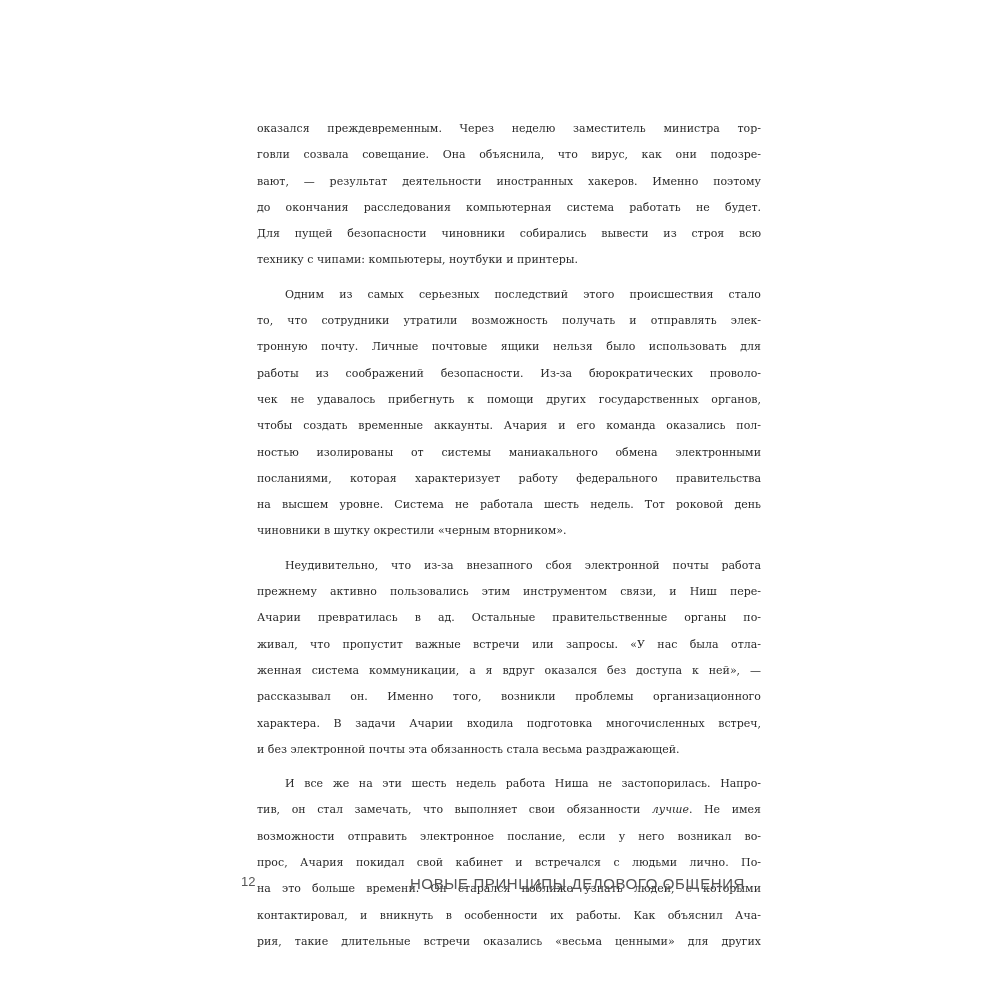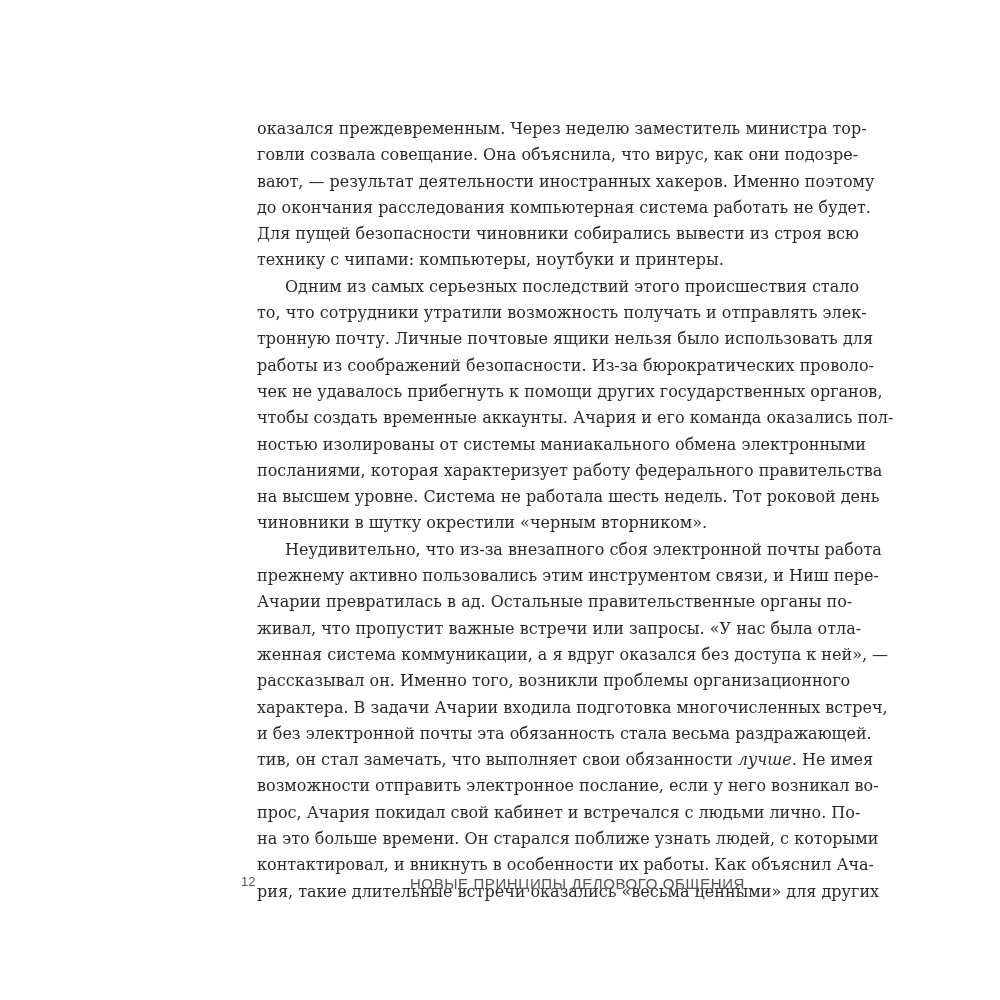--- a/index.html
+++ b/index.html
@@ -1,25 +1,25 @@
 <!DOCTYPE html>
 <html><head>
   <meta charset="utf-8">
   <style>
     html, body { margin: 0; padding: 0; background: #ffffff; }
     body { width: 1000px; height: 1000px; position: relative; overflow: hidden; }
     .page {
       position: absolute; left: 257px; top: 116px; width: 504px;
       font-family: "DejaVu Serif", "Liberation Serif", serif;
-      font-size: 16px; line-height: 26.3px; color: #2a2a2a;
+      font-size: 11px; line-height: 26.3px; color: #2a2a2a;
     }
     .para { margin: 0; text-align: justify; text-align-last: justify; }
     .para .line { display: block; text-align: justify; text-align-last: justify; white-space: nowrap; }
     .para .line.last { text-align-last: left; }
-    .para .line.indent { text-indent: 28px; }
+    .para .line.indent { text-indent: 28px; margin-top: 8px; }
     .para .line span.it { font-style: italic; }
     .footer {
       position: absolute; left: 241px; top: 874px; width: 504px; height: 20px;
       font-family: Liberation Sans, sans-serif; color: #555555;
     }
     .folio { position: absolute; left: 0; top: 0; font-size: 13px; }
     .running-title { position: absolute; right: 0; top: 1px; font-size: 15px; letter-spacing: 0.6px; }
   </style>
 </head>
 <body>
@@ -49,20 +49,21 @@
     <span class="line indent">Неудивительно, что из-за внезапного сбоя электронной почты работа</span>
     <span class="line">прежнему активно пользовались этим инструментом связи, и Ниш пере-</span>
     <span class="line">Ачарии превратилась в ад. Остальные правительственные органы по-</span>
     <span class="line">живал, что пропустит важные встречи или запросы. «У нас была отла-</span>
     <span class="line">женная система коммуникации, а я вдруг оказался без доступа к ней», —</span>
     <span class="line">рассказывал он. Именно того, возникли проблемы организационного</span>
     <span class="line">характера. В задачи Ачарии входила подготовка многочисленных встреч,</span>
     <span class="line last">и без электронной почты эта обязанность стала весьма раздражающей.</span>
   </p>
   <p class="para">
+    <span class="line indent">И все же на эти шесть недель работа Ниша не застопорилась. Напро-</span>
     <span class="line"><span>тив, он стал замечать, что выполняет свои обязанности </span><span class="it">лучше</span><span>. Не имея</span></span>
     <span class="line">возможности отправить электронное послание, если у него возникал во-</span>
     <span class="line">прос, Ачария покидал свой кабинет и встречался с людьми лично. По-</span>
     <span class="line">на это больше времени. Он старался поближе узнать людей, с которыми</span>
     <span class="line">контактировал, и вникнуть в особенности их работы. Как объяснил Ача-</span>
     <span class="line">рия, такие длительные встречи оказались «весьма ценными» для других</span>
   </p>
 </div>
 
 <div class="footer">

